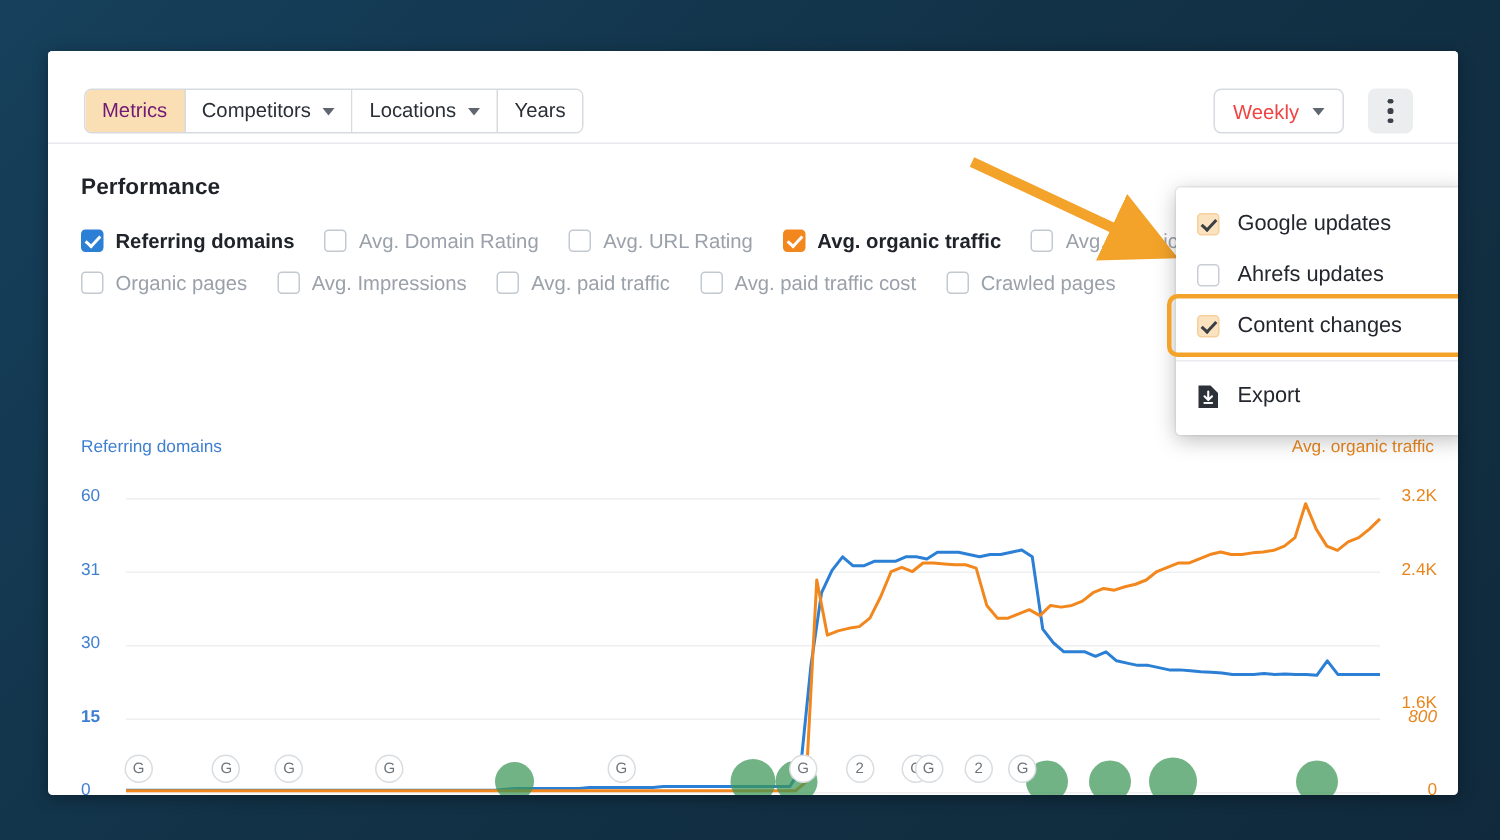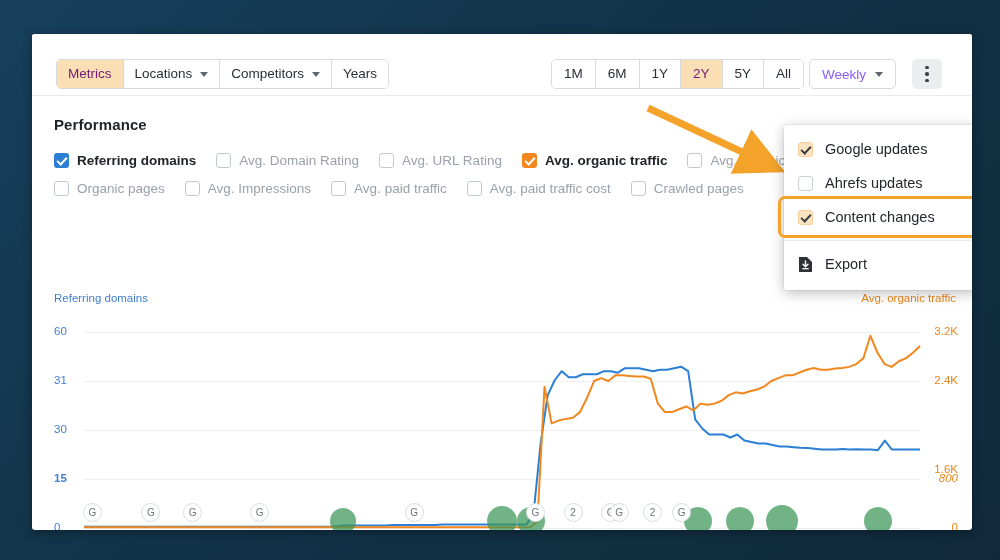--- a/index.html
+++ b/index.html
@@ -49,21 +49,21 @@
   .caret{
     width:0;height:0;border-left:4px solid transparent;border-right:4px solid transparent;
     border-top:5px solid #5f6670; display:inline-block; margin-left:2px;
   }
   .range .btn{ padding:0 12px; min-width:36px; justify-content:center; }
 
   .weekly{
     position:absolute; left:777px; top:25px; height:30px;
     border:1px solid #d7dbe0; border-radius:5px; background:#fff;
     display:flex; align-items:center; gap:7px; padding:4px 12px;
-    font-size:13.5px; color:#8b5cf6; cursor:pointer;
+    font-size:13.5px; color:#ef4444; cursor:pointer;
   }
   .kebab{
     position:absolute; left:880px; top:25px; width:30px; height:30px;
     border-radius:5px; background:#ebedef; cursor:pointer;
     display:flex; flex-direction:column; align-items:center; justify-content:center; gap:3px;
   }
   .kebab i{ width:3.5px;height:3.5px;border-radius:50%;background:#3c4149; display:block; }
 
   
   .body{ position:relative; padding:0; }
@@ -151,49 +151,29 @@
 <div id="bg"></div>
 
 <div class="card">
 
   <div class="toolbar">
     <div class="seg seg-left" id="leftSeg">
         <div class="btn active">
           <span>Metrics</span>
         </div>
         <div class="btn">
+          <span>Competitors</span>
+          <span class="caret"></span>
+        </div>
+        <div class="btn">
           <span>Locations</span>
           <span class="caret"></span>
         </div>
         <div class="btn">
-          <span>Competitors</span>
-          <span class="caret"></span>
-        </div>
-        <div class="btn">
           <span>Years</span>
-        </div>
-      </div>
-    <div class="seg seg-right range" id="rangeSeg">
-        <div class="btn">
-          <span>1M</span>
-        </div>
-        <div class="btn">
-          <span>6M</span>
-        </div>
-        <div class="btn">
-          <span>1Y</span>
-        </div>
-        <div class="btn active">
-          <span>2Y</span>
-        </div>
-        <div class="btn">
-          <span>5Y</span>
-        </div>
-        <div class="btn">
-          <span>All</span>
         </div>
       </div>
 
     <div class="weekly">
       <span>Weekly</span>
       <span class="caret"></span>
     </div>
 
     <div class="kebab">
       <i></i>

